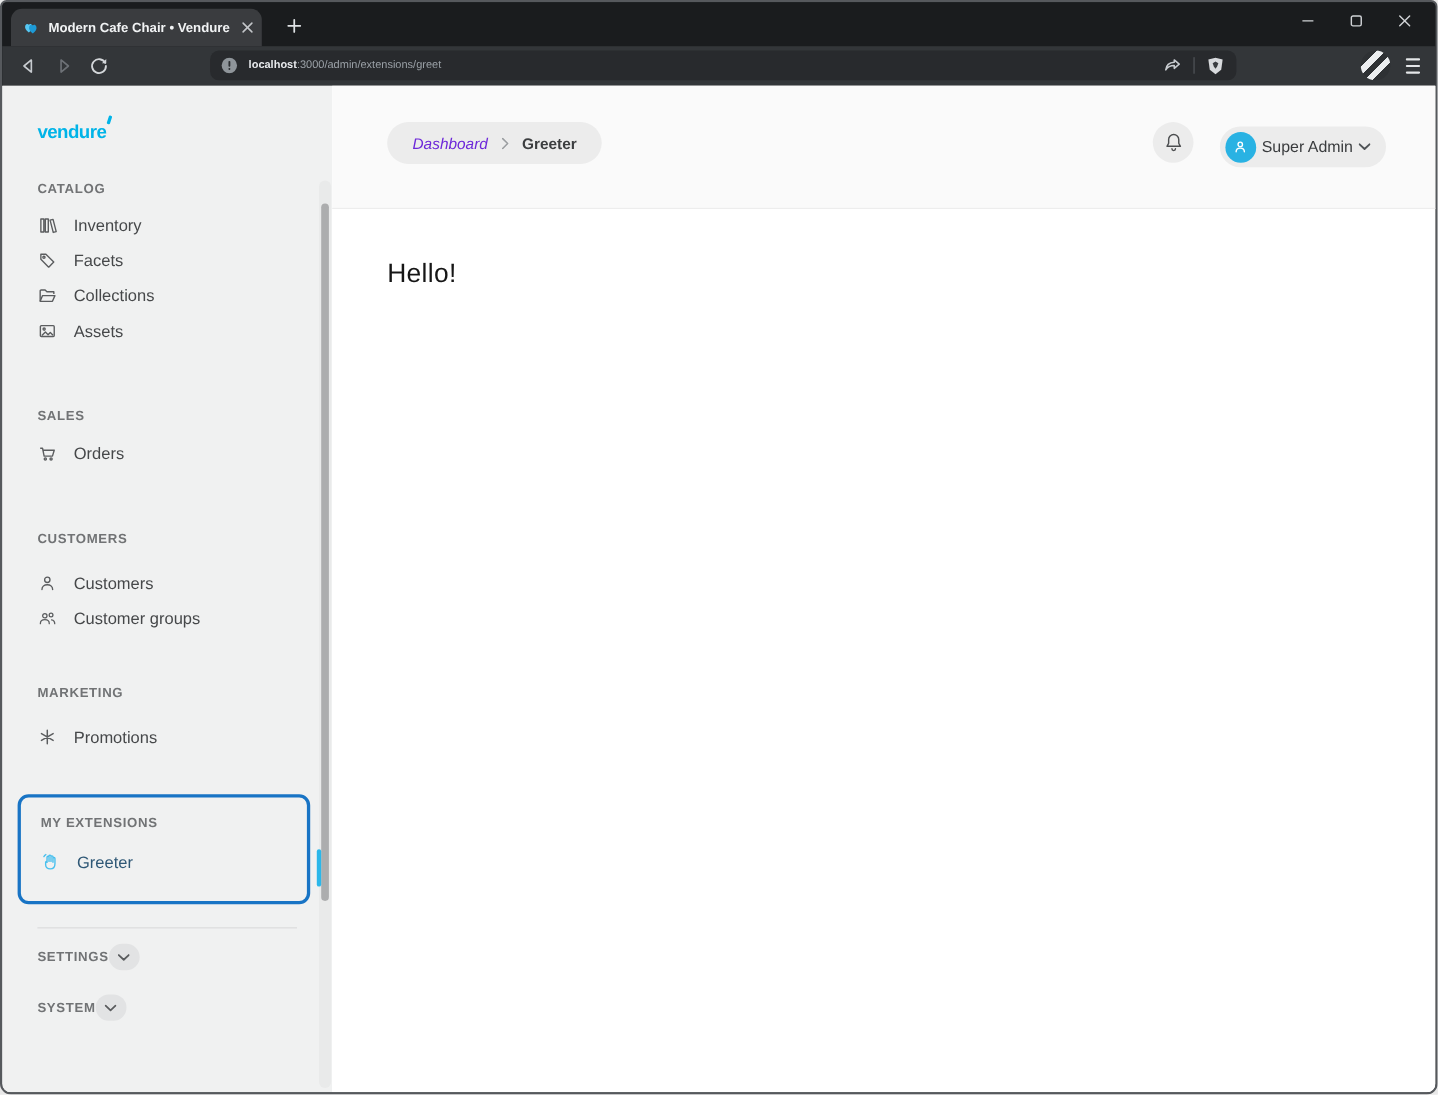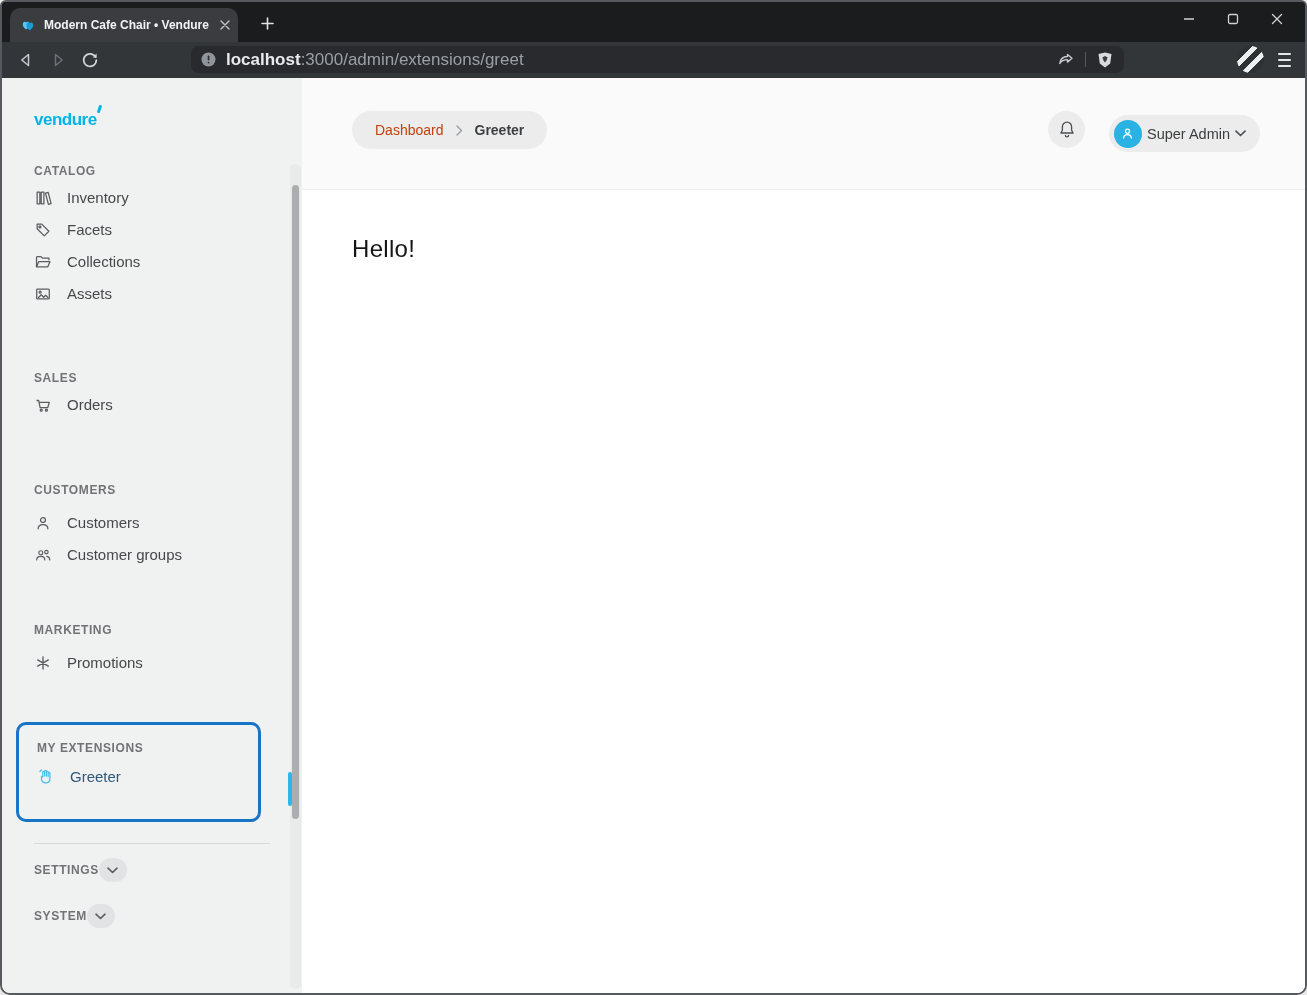--- a/index.html
+++ b/index.html
@@ -12,52 +12,52 @@
     border-radius:10px 10px 0 0;display:flex;align-items:center;padding:0 8px 0 10px;gap:8px;box-sizing:border-box;}
   .tab-title{color:#f1f3f4;font-size:12px;font-weight:700;white-space:nowrap;overflow:hidden;flex:1;}
   .icon-btn{display:flex;align-items:center;justify-content:center;cursor:pointer;}
   .newtab{position:absolute;left:254px;top:10px;width:22px;height:22px;border-radius:4px;}
   .wincontrols{position:absolute;right:6px;top:0;height:34px;display:flex;}
   .winbtn{width:44px;height:34px;display:flex;align-items:center;justify-content:center;}
   .toolbar{position:absolute;top:40px;left:0;right:0;height:36px;background:#333639;}
   .navbtn{position:absolute;top:7px;width:22px;height:22px;}
   .urlbar{position:absolute;left:189px;top:4px;width:933px;height:27px;background:#282a2d;
     border-radius:8px;display:flex;align-items:center;padding:0 10px;box-sizing:border-box;}
-  .url-text{margin-left:10px;font-size:17px;flex:1;white-space:nowrap;overflow:hidden;}
+  .url-text{margin-left:10px;font-size:10px;flex:1;white-space:nowrap;overflow:hidden;}
   .url-host{color:#e8eaed;font-weight:700;}
   .url-rest{color:#9aa0a6;}
   .url-sep{width:1px;height:15px;background:#55595e;margin:0 10px;}
   .avatar-stripes{position:absolute;right:41px;top:4px;width:27px;height:27px;border-radius:50%;
     background:linear-gradient(135deg,#2e3134 0 28%,#eceef0 28% 42%,#2e3134 42% 56%,#eceef0 56% 70%,#2e3134 70%);}
   .menubtn{position:absolute;right:10px;top:8px;width:22px;height:20px;flex-direction:column;gap:3.5px;display:flex;align-items:center;justify-content:center;}
   .menubtn i{display:block;width:13px;height:2.2px;background:#e4e6e8;border-radius:1px;}
   
   .page{position:absolute;top:76px;left:0;right:0;bottom:0;background:#fff;}
   .sidebar{position:absolute;left:0;top:0;bottom:0;width:300px;background:#f0f1f1;box-sizing:border-box;}
   .logo{margin:27px 0 0 32px;font-size:17px;font-weight:700;color:#00b4e8;letter-spacing:-0.5px;line-height:30px;}
   .logo .tick{display:inline-block;width:3px;height:8px;background:#00b4e8;transform:rotate(18deg);margin:0 0 12px 1px;border-radius:1px;}
   .sec-label{padding-left:32px;font-size:12px;font-weight:700;letter-spacing:0.6px;color:#717375;height:16px;line-height:16px;}
-  .nav-item{display:flex;align-items:flex-start;gap:15px;height:32px;padding-left:32px;font-size:15px;color:#46484a;cursor:pointer;}
+  .nav-item{display:flex;align-items:center;gap:15px;height:32px;padding-left:32px;font-size:15px;color:#46484a;cursor:pointer;}
   .nav-item svg{flex:0 0 auto;}
-  .ext-box{margin:36px 0 0 14px;width:245px;border:3px solid #1874c5;border-radius:10px;
+  .ext-box{margin:36px 0 0 14px;width:266px;border:3px solid #1874c5;border-radius:10px;
     padding:15px 0 19px;box-sizing:border-box;}
   .ext-box .sec-label{padding-left:18px;}
   .ext-box .nav-item{padding-left:18px;color:#2f5876;font-weight:500;}
   .divider{margin:21px 32px 0;border-top:1px solid #d9dadb;}
   .collapse-row{display:flex;align-items:center;justify-content:flex-start;height:40px;
     padding:0 32px;cursor:pointer;}
   .chev-pill{width:28px;height:24px;border-radius:12px;background:#e2e3e4;display:flex;align-items:center;justify-content:center;}
   .active-bar{position:absolute;right:10px;top:694px;width:4px;height:34px;border-radius:2px;background:#2bb7ea;}
   .sb-track{position:absolute;right:1px;top:86px;bottom:4px;width:11px;background:#e9eaea;border-radius:6px;}
   .sb-thumb{position:absolute;right:3px;top:107px;width:7px;height:634px;border-radius:4px;background:#acadae;}
   .main{position:absolute;left:300px;right:0;top:0;bottom:0;background:#fff;}
   .main-header{position:relative;height:111px;background:#fafafa;border-bottom:1px solid #ededed;}
   .breadcrumb{position:absolute;left:50px;top:33px;height:38px;background:#ececec;border-radius:19px;
     display:flex;align-items:center;gap:12px;padding:0 23px;font-size:14px;}
-  .bc-home{color:#c2410c;cursor:pointer;}
+  .bc-home{color:#6d28d9;cursor:pointer;font-style:italic;}
   .bc-current{color:#3c3e40;font-weight:700;}
   .bell-btn{position:absolute;right:220px;top:33px;width:37px;height:37px;border-radius:50%;background:#ececec;}
   .user-btn{position:absolute;right:45px;top:37px;height:37px;border-radius:19px;background:#ececec;
     display:flex;align-items:center;gap:5px;padding:0 14px 0 5px;cursor:pointer;}
   .user-avatar{width:28px;height:28px;border-radius:50%;background:#29b2e3;display:flex;align-items:center;justify-content:center;}
   .user-name{font-size:14.5px;color:#3a3c3e;}
   .content{padding:45px 0 0 50px;}
   .greeting{font-size:24px;font-weight:300;color:#161616;letter-spacing:0.3px;}
 </style>
 </head>

